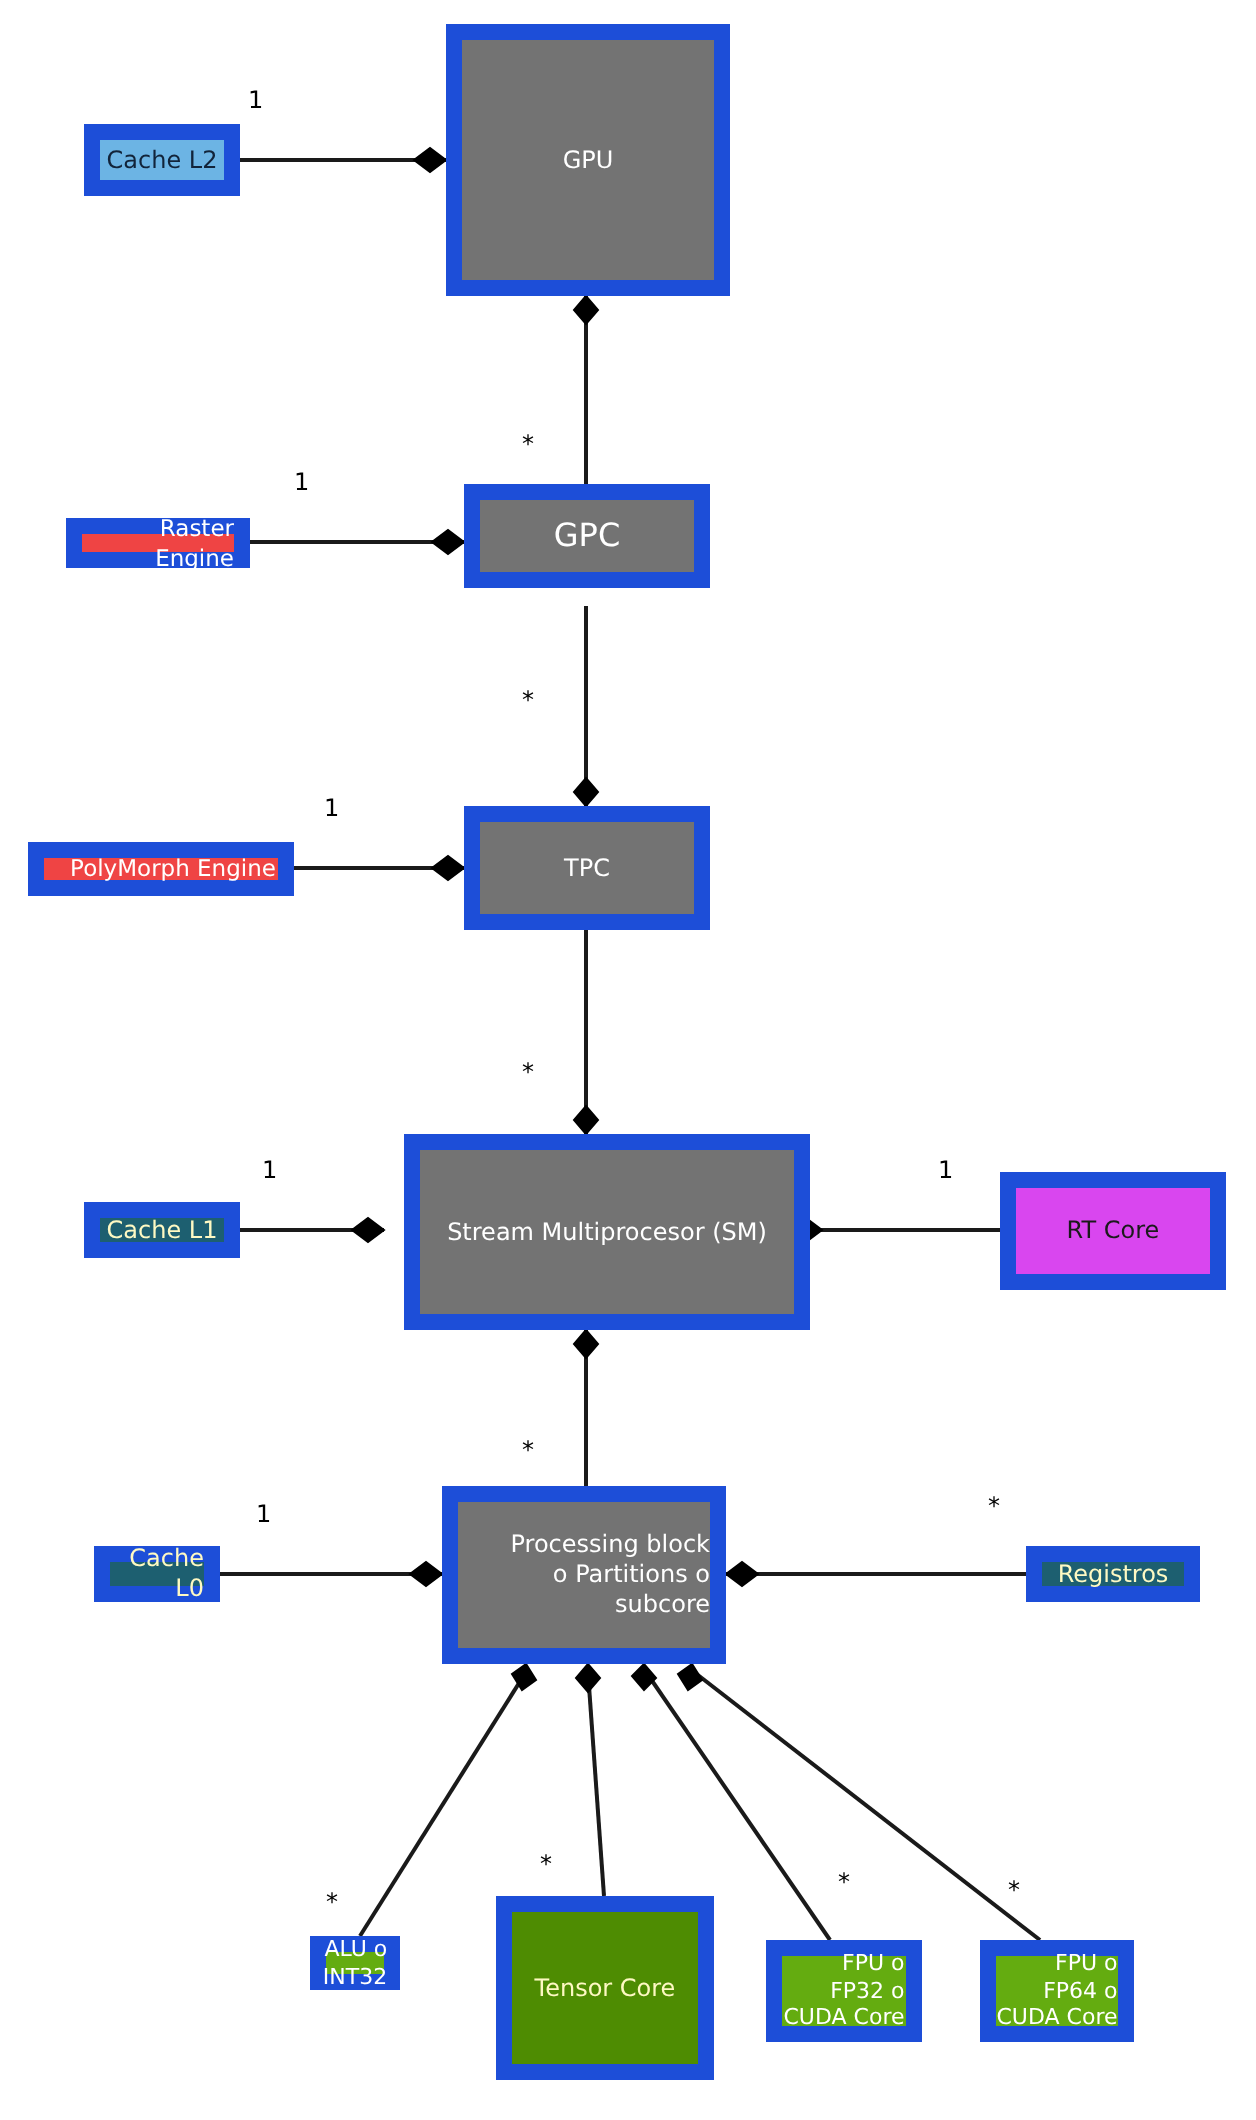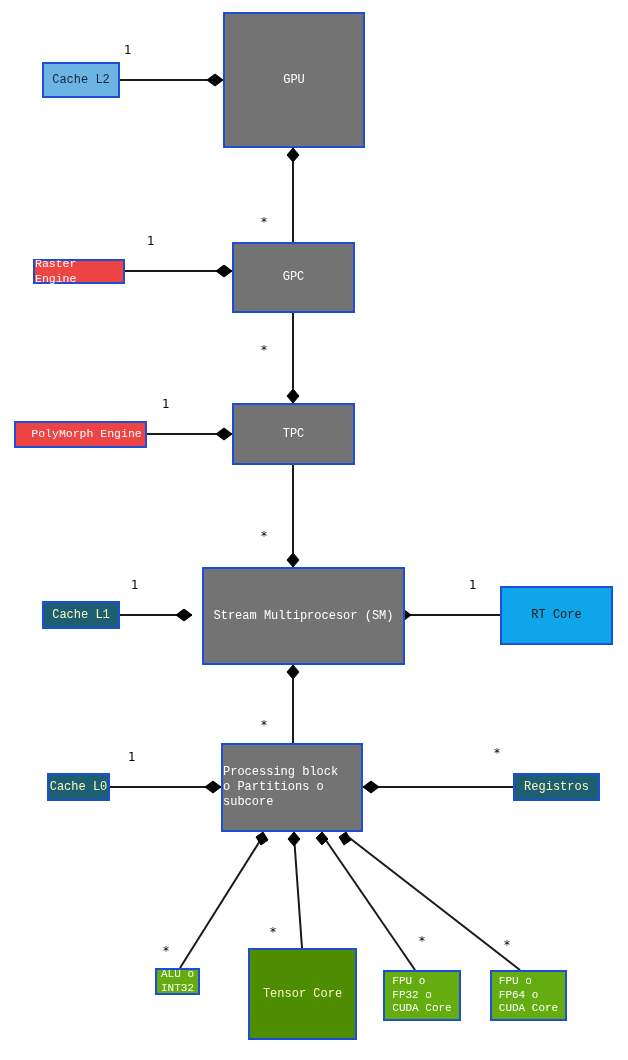--- a/index.html
+++ b/index.html
@@ -11,48 +11,47 @@
     position: relative;
     width: 628px;
     height: 1060px;
     background: #ffffff;
     font-family: "DejaVu Sans", "Liberation Sans", sans-serif;
     overflow: hidden;
   }
   .node {
     position: absolute;
     box-sizing: border-box;
-    border: 2px solid #1d4ed8;
+    border: 8px solid #1d4ed8;
     display: flex;
     align-items: center;
     justify-content: center;
-    text-align: left;
+    text-align: right;
     line-height: 1.25;
     white-space: pre-line;
     user-select: none;
-    font-family: Liberation Mono, monospace;
   }
   .node-dark {
     background: #737373;
     color: #ffffff;
   }
   .node-lightblue {
     background: #6cb4e4;
     color: #12243a;
   }
   .node-royal {
     background: #ef4444;
     color: #ffffff;
   }
   .node-teal {
     background: #1d5f70;
     color: #fef9c3;
   }
   .node-yellow {
-    background: #0ea5e9;
+    background: #d946ef;
     color: #1a1a1a;
   }
   .node-green-dark {
     background: #4e8c02;
     color: #fef9c3;
   }
   .node-green {
     background: #64ac10;
     color: #ffffff;
   }
@@ -132,21 +131,21 @@
     <polygon class="diamond" points="322,832 316,838 322,845 328,839"></polygon>
 
     <line x1="347" y1="836" x2="520" y2="970"></line>
     <polygon class="diamond" points="346,832 339,837 344,845 351,840"></polygon>
   </svg>
 
   <div class="node node-dark" style="left:223px; top:12px; width:142px; height:136px; font-size:12px;">GPU</div>
 
   <div class="node node-lightblue" style="left:42px; top:62px; width:78px; height:36px; font-size:12px;">Cache L2</div>
 
-  <div class="node node-dark" style="left:232px; top:242px; width:123px; height:71px; font-size:12px;">GPC</div>
+  <div class="node node-dark" style="left:232px; top:242px; width:123px; height:52px; font-size:16px;">GPC</div>
 
   <div class="node node-royal" style="left:33px; top:259px; width:92px; height:25px; font-size:11.5px;">Raster Engine</div>
 
   <div class="node node-dark" style="left:232px; top:403px; width:123px; height:62px; font-size:12px;">TPC</div>
 
   <div class="node node-royal" style="left:14px; top:421px; width:133px; height:27px; font-size:11.5px;padding-left:12px;">PolyMorph Engine</div>
 
   <div class="node node-dark" style="left:202px; top:567px; width:203px; height:98px; font-size:12px;">Stream Multiprocesor (SM)</div>
 
   <div class="node node-teal" style="left:42px; top:601px; width:78px; height:28px; font-size:12px;">Cache L1</div>

